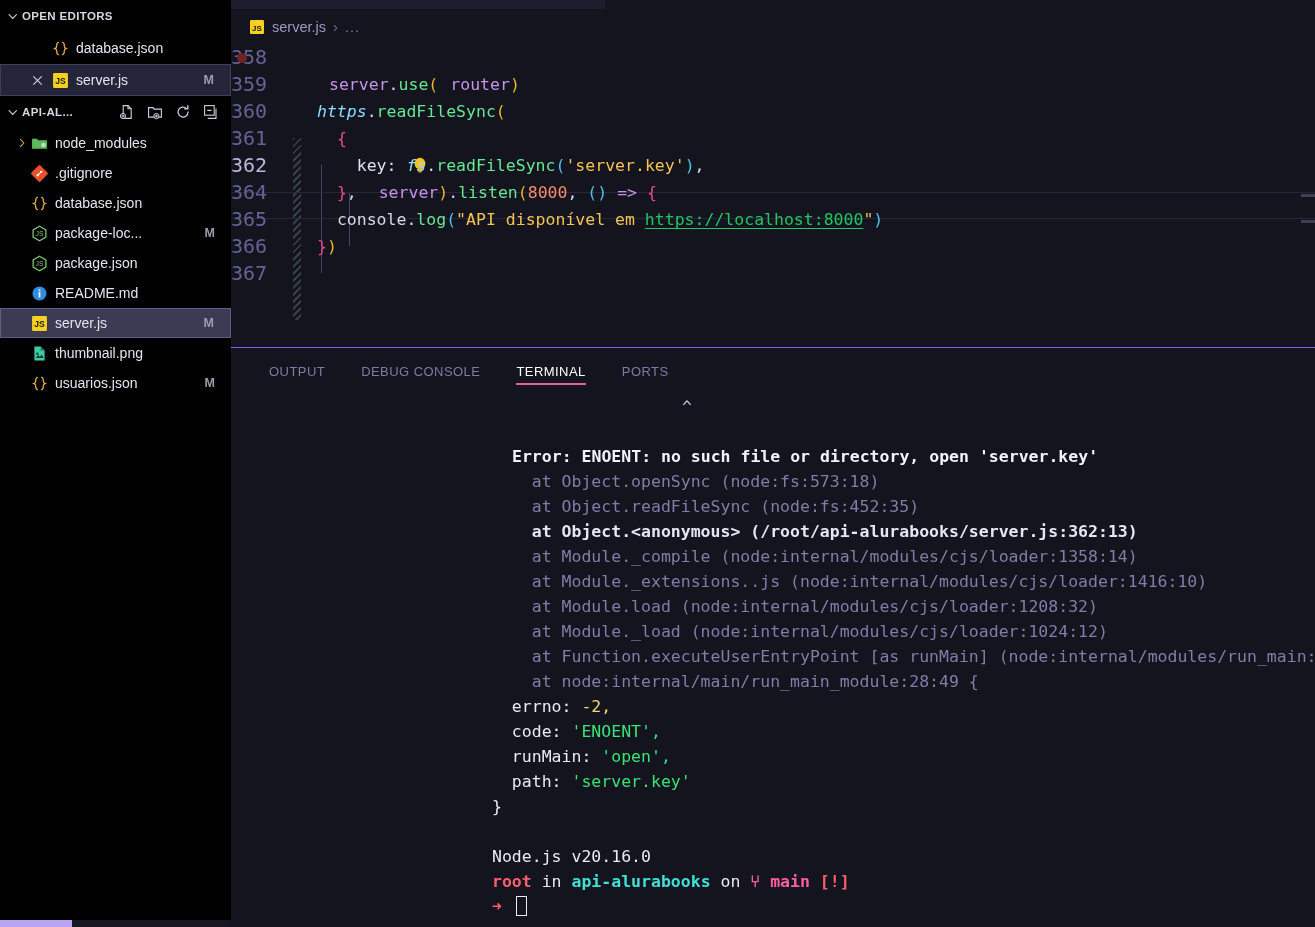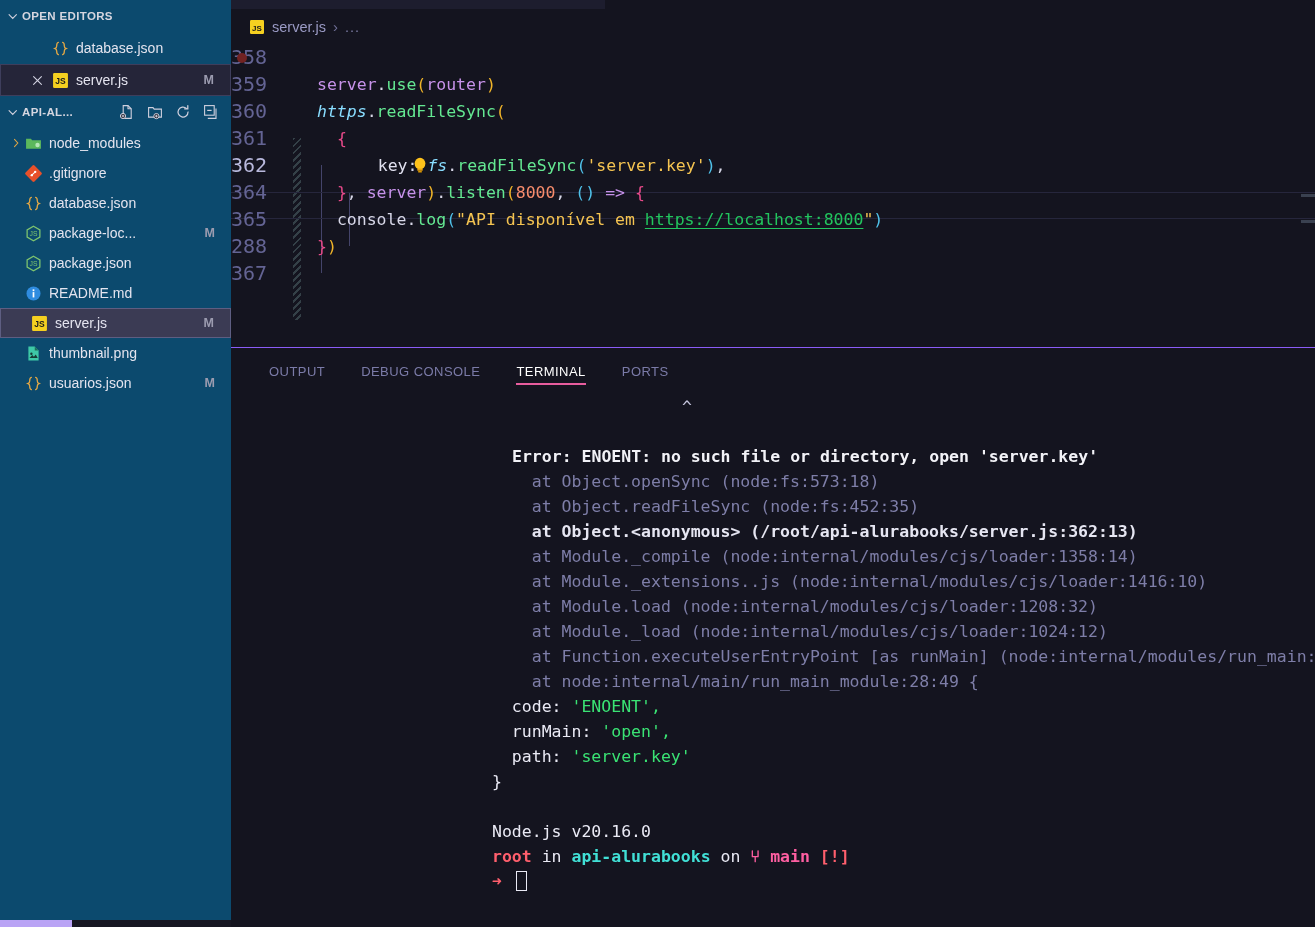--- a/index.html
+++ b/index.html
@@ -7,21 +7,21 @@
     width:1315px;height:927px;
     background:#14141f;
     font-family:"Liberation Sans", sans-serif;
     overflow:hidden;
     -webkit-font-smoothing:antialiased;
   }
   .app{position:relative;width:1315px;height:927px;display:flex;}
 
   
   .sidebar{
-    width:231px;height:927px;background:#0c4a6e;
+    width:231px;height:927px;background:#000000;
     display:flex;flex-direction:column;flex:0 0 231px;
     position:relative;
   }
   .section-header{
     height:32px;display:flex;align-items:center;
     font-size:11.5px;font-weight:bold;letter-spacing:.35px;
     color:#d6d6e0;padding-left:6px;text-transform:uppercase;
     flex:0 0 32px;
   }
   .chev{
@@ -50,21 +50,21 @@
   .mod{
     margin-left:auto;margin-right:16px;color:#9c9cb0;
     font-size:12.5px;font-weight:bold;letter-spacing:.2px;
   }
   .label{white-space:nowrap;overflow:hidden;}
 
   
   .tree{flex:1 1 auto;overflow:hidden;}
   .tree-row{
     height:30px;display:flex;align-items:center;font-size:14px;
-    color:#e4e4ef;padding-left:8px;box-sizing:border-box;position:relative;
+    color:#e4e4ef;padding-left:14px;box-sizing:border-box;position:relative;
   }
   .tree-row.sel{
     background:#3b3b54;border:1px solid #5e5e82;padding-left:13px;
   }
   .tw{width:16px;flex:0 0 16px;display:flex;align-items:center;justify-content:center;color:#e0a645;}
   .tw.empty{visibility:hidden;}
 
   
   .main{flex:1 1 auto;display:flex;flex-direction:column;height:927px;min-width:0;background:#14141f;position:relative;}
 
@@ -106,30 +106,30 @@
     position:absolute;left:62px;top:94px;width:8px;height:182px;
     background:repeating-linear-gradient(135deg,#3f4f55 0 2px,transparent 2px 5px);
     opacity:.75;
   }
   .indent{
     position:absolute;width:1px;background:#44446a;
   }
   .hl-line{position:absolute;left:0;right:0;height:27px;border-top:1px solid #26263c;border-bottom:1px solid #26263c;box-sizing:border-box;}
 
   
-  .t-var{color:#c792ea;}
+  .t-var{color:#c792ea;margin-left:12px;}
   .t-fn{color:#64e892;}
   .t-paren1{color:#f0b429;}
   .t-paren2{color:#4fc1e9;}
   .t-paren3{color:#e84a8a;}
   .t-str{color:#f5c451;}
   .t-num{color:#f78c6c;}
   .t-kw{color:#89ddff;font-style:italic;}
   .t-plain{color:#d8d8e8;}
-  .t-key{color:#e1e1f0;margin-left:21px;}
+  .t-key{color:#e1e1f0;}
   .t-link{color:#22c55e;text-decoration:underline;text-underline-offset:3px;}
   .t-arrow{color:#c792ea;}
 
   
   .splitline{height:1px;background:#8b5cf6;flex:0 0 1px;}
 
   
   .panel{flex:1 1 auto;background:#14141f;display:flex;flex-direction:column;min-height:0;}
   .paneltabs{
     height:46px;flex:0 0 46px;display:flex;align-items:center;gap:0;padding-left:20px;
@@ -454,21 +454,21 @@
         <span class="codetext">  <span class="t-paren3">}</span><span class="t-plain">, </span><span class="t-var">server</span><span class="t-paren1">)</span><span class="t-plain">.</span><span class="t-fn">listen</span><span class="t-paren1">(</span><span class="t-num">8000</span><span class="t-plain">, </span><span class="t-paren2">()</span> <span class="t-arrow">=&gt;</span> <span class="t-paren3">{</span></span>
       </div>
 
       <div class="codeline">
         <span class="gutter">365</span>
         <span class="glyph"></span>
         <span class="codetext">  <span class="t-plain">console</span><span class="t-plain">.</span><span class="t-fn">log</span><span class="t-paren2">(</span><span class="t-str">"API disponível em </span><span class="t-link">https://localhost:8000</span><span class="t-str">"</span><span class="t-paren2">)</span></span>
       </div>
 
       <div class="codeline">
-        <span class="gutter">288</span>
+        <span class="gutter">366</span>
         <span class="glyph"></span>
         <span class="codetext"><span class="t-paren3">}</span><span class="t-paren1">)</span></span>
       </div>
 
       <div class="codeline">
         <span class="gutter">367</span>
         <span class="glyph"></span>
         <span class="codetext"></span>
       </div>
     </div>
@@ -490,20 +490,21 @@
         <div class="tline tm-dim">    at Object.openSync (node:fs:573:18)</div>
         <div class="tline tm-dim">    at Object.readFileSync (node:fs:452:35)</div>
         <div class="tline tm-dimb">    at Object.&lt;anonymous&gt; (/root/api-alurabooks/server.js:362:13)</div>
         <div class="tline tm-dim">    at Module._compile (node:internal/modules/cjs/loader:1358:14)</div>
         <div class="tline tm-dim">    at Module._extensions..js (node:internal/modules/cjs/loader:1416:10)</div>
         <div class="tline tm-dim">    at Module.load (node:internal/modules/cjs/loader:1208:32)</div>
         <div class="tline tm-dim">    at Module._load (node:internal/modules/cjs/loader:1024:12)</div>
         <div class="tline tm-dim">    at Function.executeUserEntryPoint [as runMain] (node:internal/modules/run_main:174:12)</div>
         <div class="tline tm-dim">    at node:internal/main/run_main_module:28:49 {</div>
 
+        <div class="tline"><span class="tm-white">  errno: </span><span class="tm-yellow">-2,</span></div>
         <div class="tline"><span class="tm-white">  code: </span><span class="tm-green">'ENOENT',</span></div>
         <div class="tline"><span class="tm-white">  runMain: </span><span class="tm-green">'open',</span></div>
         <div class="tline"><span class="tm-white">  path: </span><span class="tm-green">'server.key'</span></div>
         <div class="tline tm-white">}</div>
         <div class="tline">&nbsp;</div>
         <div class="tline tm-white">Node.js v20.16.0</div>
 
         <div class="tline"><span class="tm-red">root</span> <span class="tm-white">in</span> <span class="tm-cyan">api-alurabooks</span> <span class="tm-white">on</span> <span class="tm-pink">⑂</span> <span class="tm-pink">main</span> <span class="tm-red">[!]</span></div>
 
         <div class="tline"><span class="tm-red">➜</span><span class="cursor-box"></span></div>

